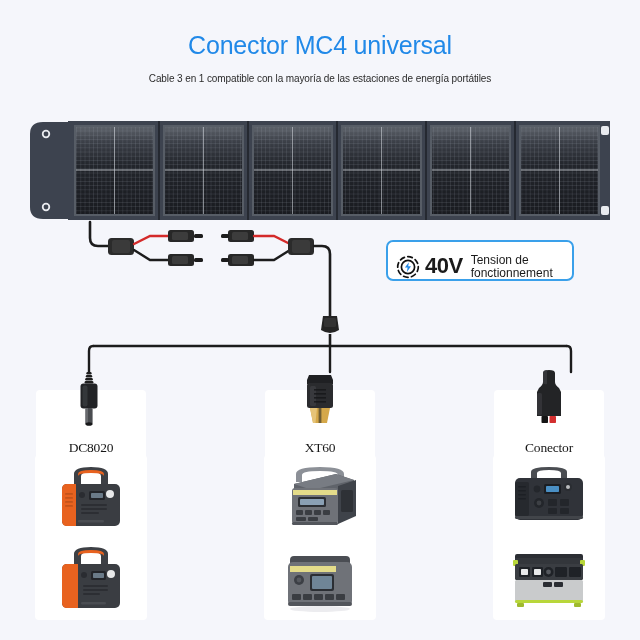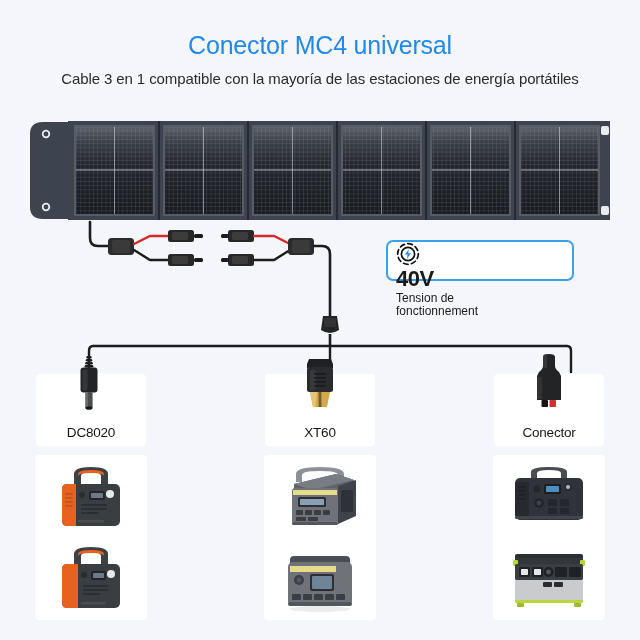--- a/index.html
+++ b/index.html
@@ -11,49 +11,49 @@
   }
   #root{position:absolute;inset:0;}
 
   
   .header{position:absolute;left:0;top:30px;width:640px;text-align:center;}
   .title{
     font-size:25px;font-weight:normal;color:#2189e8;letter-spacing:-0.2px;
     line-height:30px;margin:0;
   }
   .subtitle{
-    font-size:15px;color:#2b2b2b;line-height:18px;margin:10px 0 0 0;
+    font-size:10px;color:#2b2b2b;line-height:18px;margin:10px 0 0 0;
     letter-spacing:-0.1px;
   }
 
   
   .panel-wrap{position:absolute;left:30px;top:118px;width:580px;height:105px;}
   .panel-svg{display:block;}
 
   
   .wiring{position:absolute;left:0;top:0;width:640px;height:640px;pointer-events:none;}
 
   
   .badge{
     position:absolute;left:386px;top:240px;width:188px;height:41px;
     background:#ffffff;border:2px solid #3aa0ea;border-radius:7px;
-    display:flex;align-items:flex-start;box-sizing:border-box;padding:0 8px;flex-direction:column;
+    display:flex;align-items:flex-end;box-sizing:border-box;padding:0 8px;
   }
   .badge-icon{width:24px;height:24px;flex:0 0 24px;margin-right:5px;}
   .badge-volts{
     font-size:22px;font-weight:bold;color:#1a1a1a;letter-spacing:-0.5px;
     margin-right:8px;white-space:nowrap;
   }
   .badge-caption{
     font-size:12px;color:#1a1a1a;line-height:12.5px;white-space:nowrap;
   }
 
   
   .conn-card{
-    position:absolute;width:110px;height:72px;background:#ffffff;border-radius:4px;top:374px;
+    position:absolute;width:110px;height:72px;background:#ffffff;border-radius:4px;top:390px;font-family:Liberation Serif, serif;
   }
   .conn-card.c0{left:36px;}
   .conn-card.c1{left:265px;}
   .conn-card.c2{left:494px;}
   .conn-label{
     position:absolute;left:0;bottom:6px;width:100%;text-align:center;
     font-size:13.5px;color:#161616;letter-spacing:-0.2px;
   }
   .conn-art{position:absolute;left:0;top:-24px;width:110px;height:70px;}
 

